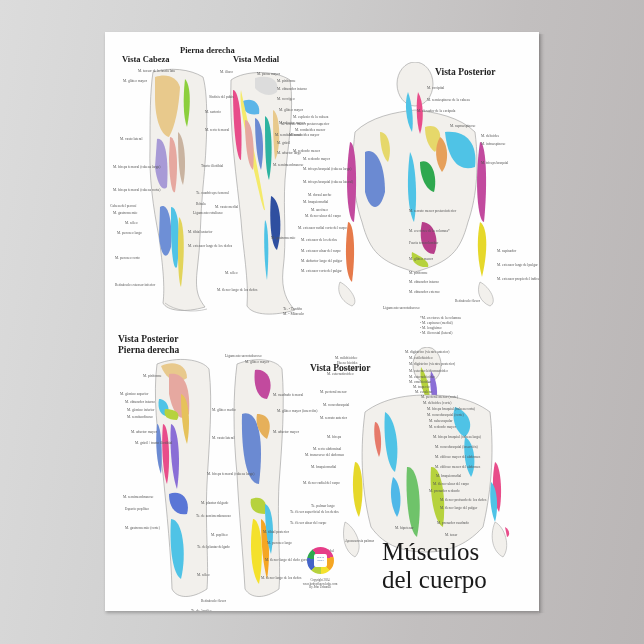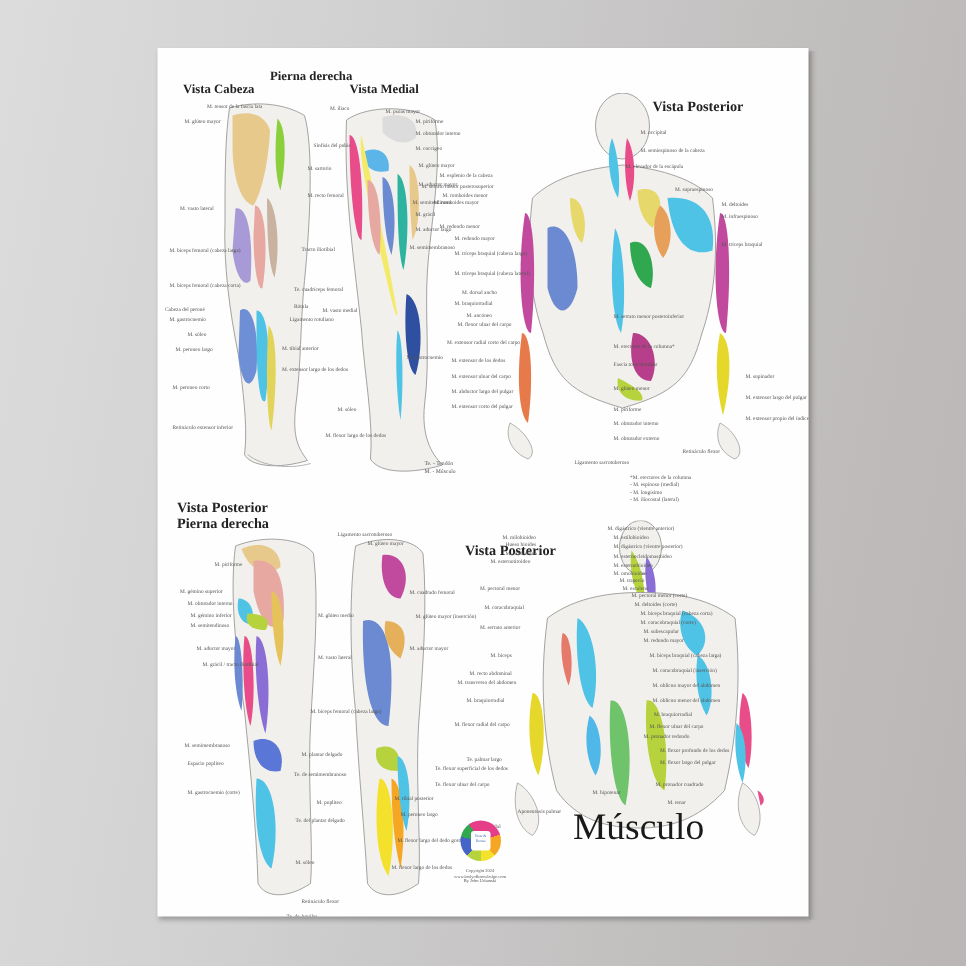--- a/index.html
+++ b/index.html
@@ -280,21 +280,22 @@
   <div class="lbl" style="left:208px;top:416px">M. recto abdominal</div>
   <div class="lbl" style="left:200px;top:422px">M. transverso del abdomen</div>
   <div class="lbl" style="left:206px;top:434px">M. braquiorradial</div>
   <div class="lbl" style="left:198px;top:450px">M. flexor radial del carpo</div>
   <div class="lbl" style="left:206px;top:473px">Te. palmar largo</div>
   <div class="lbl" style="left:185px;top:479px">Te. flexor superficial de los dedos</div>
   <div class="lbl" style="left:185px;top:490px">Te. flexor ulnar del carpo</div>
   <div class="lbl" style="left:240px;top:508px">Aponeurosis palmar</div>
 
   <div class="big-title">
-    <div>Músculo</div>
+    <div>Músculos</div>
+    <div>del cuerpo</div>
   </div>
 
   <div class="logo" style="left:202px;top:515px">
     <div class="logo-inner">Bow &amp; Bones</div>
   </div>
   <div class="copy" style="left:190px;top:547px">
     <div>Copyright 2024</div>
     <div>www.bodyofknowledge.com</div>
     <div>By John Urbanski</div>
   </div>

